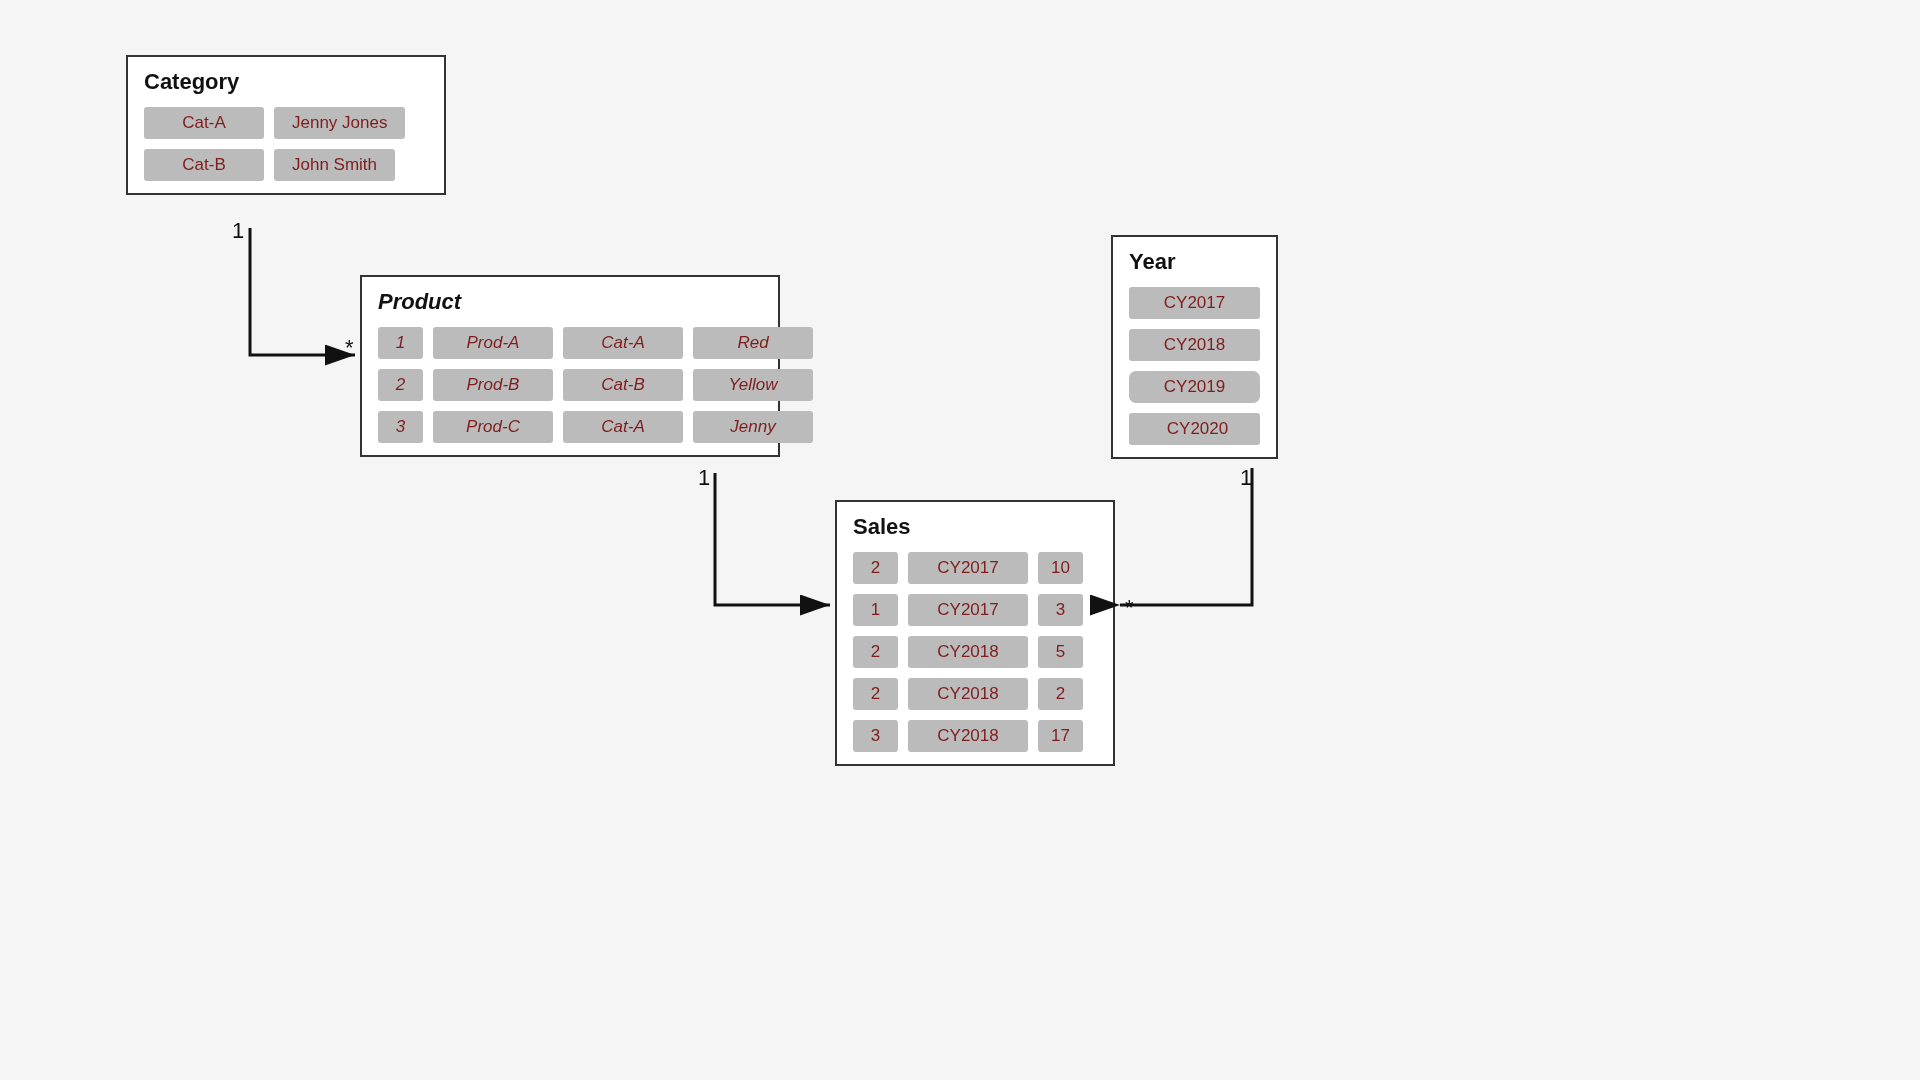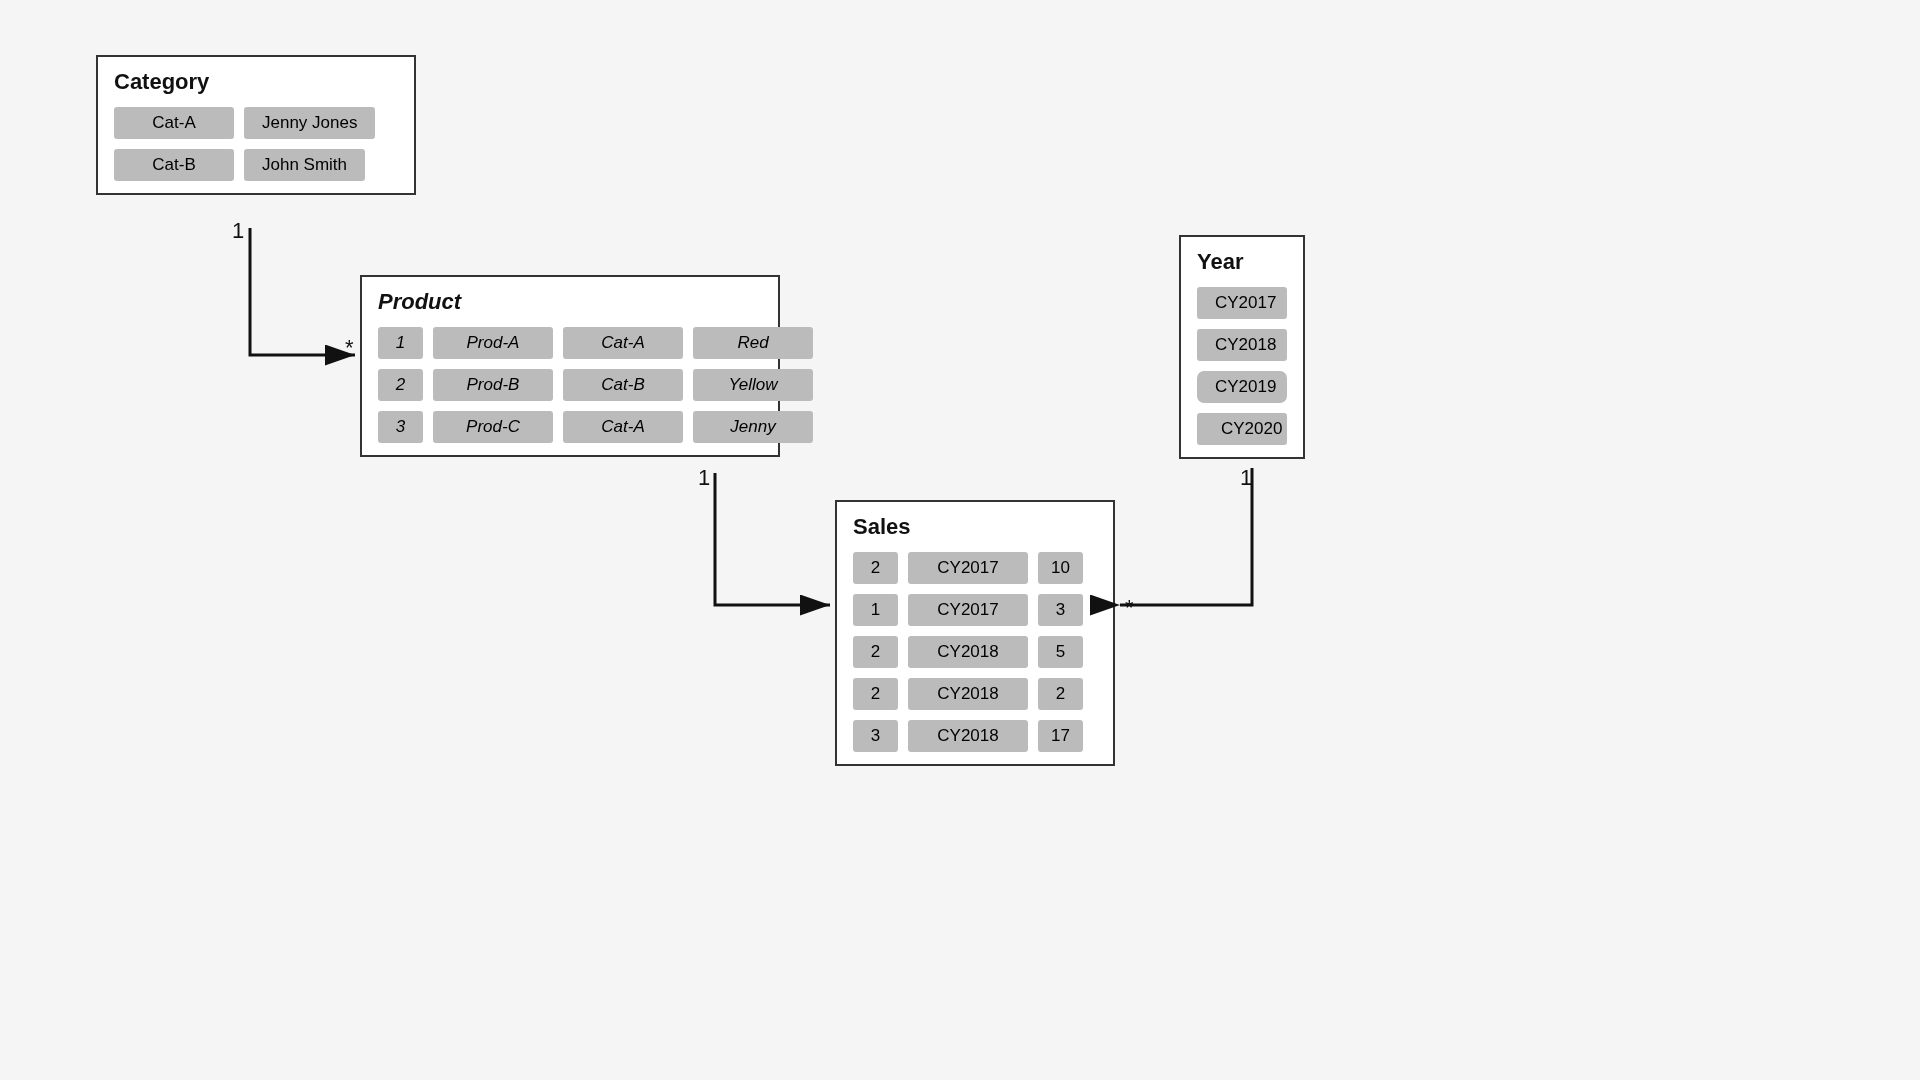--- a/index.html
+++ b/index.html
@@ -35,21 +35,21 @@
     .entity-row {
       display: flex;
       gap: 10px;
     }
 
     .cell {
       background: #bbb;
       border-radius: 3px;
       padding: 6px 18px;
       font-size: 17px;
-      color: #000000;
+      color: #7f1d1d;
       text-align: center;
       min-width: 70px;
     }
 
     .cell-narrow {
       min-width: 45px;
       padding: 6px 10px;
     }
 
     .cell-wide {
@@ -69,21 +69,21 @@
     .arrow-label {
       position: absolute;
       font-size: 22px;
       font-weight: normal;
       color: #111;
     }
   </style>
 </head>
 <body>
 
-<div class="entity-box" style="top: 55px; left: 96px; width: 320px;">
+<div class="entity-box" style="top: 55px; left: 126px; width: 320px;">
   <div class="entity-title">Category</div>
   <div class="entity-rows">
     <div class="entity-row">
       <span class="cell cell-wide">Cat-A</span>
       <span class="cell cell-wide">Jenny Jones</span>
     </div>
     <div class="entity-row">
       <span class="cell cell-wide">Cat-B</span>
       <span class="cell cell-wide">John Smith</span>
     </div>
@@ -107,21 +107,21 @@
     </div>
     <div class="entity-row">
       <span class="cell cell-narrow">3</span>
       <span class="cell cell-wide">Prod-C</span>
       <span class="cell cell-wide">Cat-A</span>
       <span class="cell cell-wide">Jenny</span>
     </div>
   </div>
 </div>
 
-<div class="entity-box" style="top: 235px; left: 1179px; width: 126px;">
+<div class="entity-box" style="top: 235px; left: 1111px; width: 167px;">
   <div class="entity-title">Year</div>
   <div class="entity-rows">
     <div class="entity-row">
       <span class="cell" style="width:100%; min-width:unset;">CY2017</span>
     </div>
     <div class="entity-row">
       <span class="cell" style="width:100%; min-width:unset;">CY2018</span>
     </div>
     <div class="entity-row">
       <span class="cell" style="width:100%; min-width:unset;border-radius:7px;">CY2019</span>

